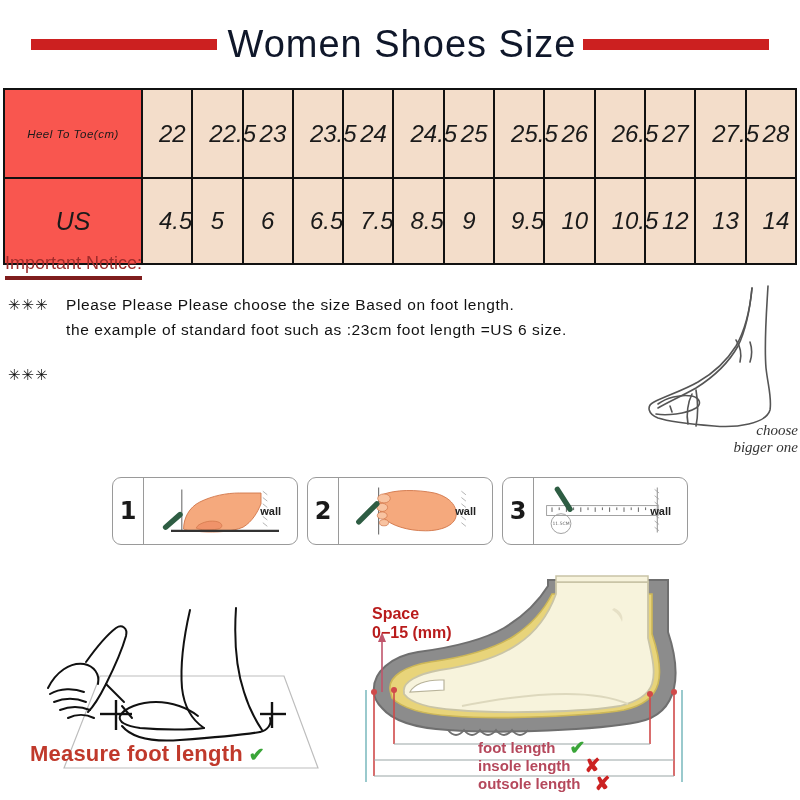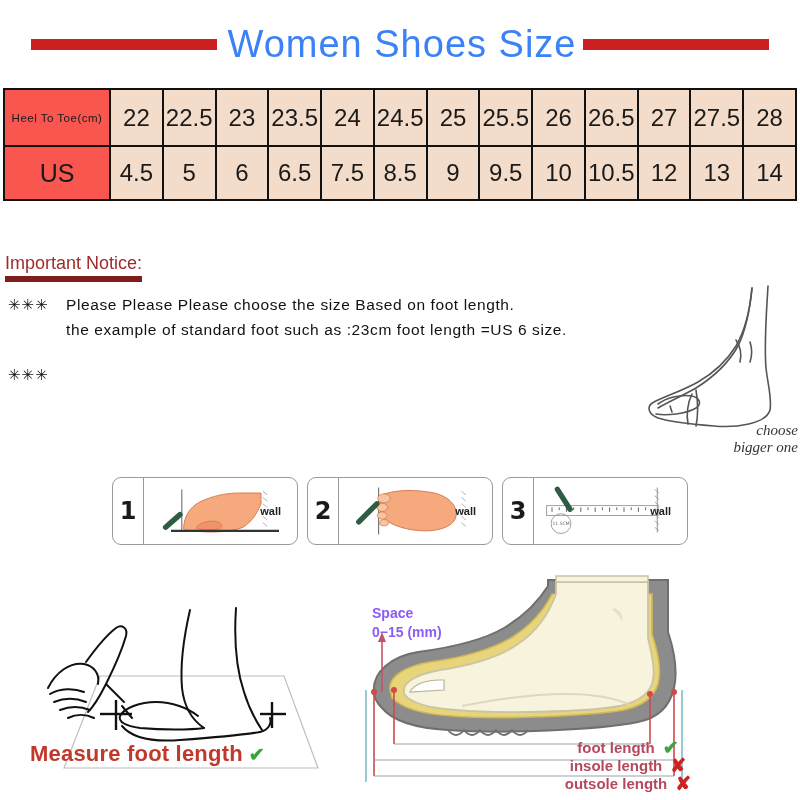--- a/index.html
+++ b/index.html
@@ -13,54 +13,55 @@
 
   
   .title-row{
     position:absolute;left:0;top:14px;width:800px;height:60px;
     display:flex;align-items:center;justify-content:center;gap:0;
   }
   .title-bar{height:11px;background:#cc2020;flex:0 0 auto;}
   .title-bar.left{width:186px;margin-right:10px;}
   .title-bar.right{width:186px;margin-left:6px;}
   .title-text{
-    color:#3b82f6;font-size:38px;font-weight:400;
+    color:#0f172a;font-size:38px;font-weight:400;
     font-family:"Liberation Sans", sans-serif;
     letter-spacing:1px;white-space:nowrap;line-height:1;
   }
 
   
   .size-table{
     position:absolute;left:3px;top:88px;width:794px;
     border-collapse:collapse;table-layout:fixed;
   }
   .size-table td{
     border:2px solid #111;
     text-align:center;vertical-align:middle;
     font-family:"Liberation Sans", sans-serif;
     color:#1a1a1a;
-    padding:0;
+    padding:16px;
+    font-style:italic;
   }
   .rowhead{
     background:#f9564f;width:104px;
     font-weight:400;
   }
   .rowhead.small{font-size:11.5px;letter-spacing:.5px;}
   .rowhead.big{font-size:25px;}
   .cell-beige{background:#f3ddca;font-size:24px;height:49px;}
   .cell-cyan{background:#1ec4f2;font-size:24px;height:48px;color:#10243d;}
   .r1 td{height:55px;}
   .r2 td{height:52px;}
   .r3 td{height:48px;}
 
   
   .notice-title{
     position:absolute;left:5px;top:254px;
     color:#9e2b2b;font-size:18px;
-    border-bottom:6px solid #7f1d1d;
+    border-bottom:4px solid #7f1d1d;
     padding-bottom:2px;line-height:1.1;
   }
   .notice-block{position:absolute;left:8px;top:292px;width:680px;}
   .n-line{
     display:flex;align-items:baseline;
     font-size:15.5px;color:#111;letter-spacing:.6px;
     line-height:25px;white-space:nowrap;
   }
   .n-stars{width:58px;flex:0 0 auto;font-size:15px;letter-spacing:1px;}
   .n-indent{width:58px;flex:0 0 auto;}
@@ -100,30 +101,29 @@
   }
   .measure-cap .txt{
     color:#c0392b;font-size:22px;font-weight:bold;
     font-family:"Liberation Sans", sans-serif;letter-spacing:.2px;
   }
 
   
   .shoe-wrap{position:absolute;left:352px;top:572px;width:448px;height:228px;}
   .space-lbl{
     position:absolute;left:372px;top:604px;
-    color:#8b5cf6;font-size:14px;line-height:19px;font-weight:bold;
+    color:#b91c1c;font-size:16px;line-height:19px;font-weight:bold;
   }
   .len-labels{
     position:absolute;left:478px;top:738px;width:300px;
   }
   .len-row{
-    display:flex;align-items:center;gap:8px;height:18px;
+    display:flex;align-items:center;gap:14px;height:18px;
     font-size:15px;font-weight:bold;color:#b5485c;
     font-family:"Liberation Sans", sans-serif;
-    justify-content:center;
   }
   .mark-ok{color:#3aa538;font-size:19px;font-weight:bold;line-height:1;}
   .mark-no{color:#cc2222;font-size:19px;font-weight:bold;line-height:1;}
 </style>
 </head>
 <body>
 
 <div class="title-row">
   <div class="title-bar left"></div>
   <div class="title-text">Women  Shoes  Size</div>

